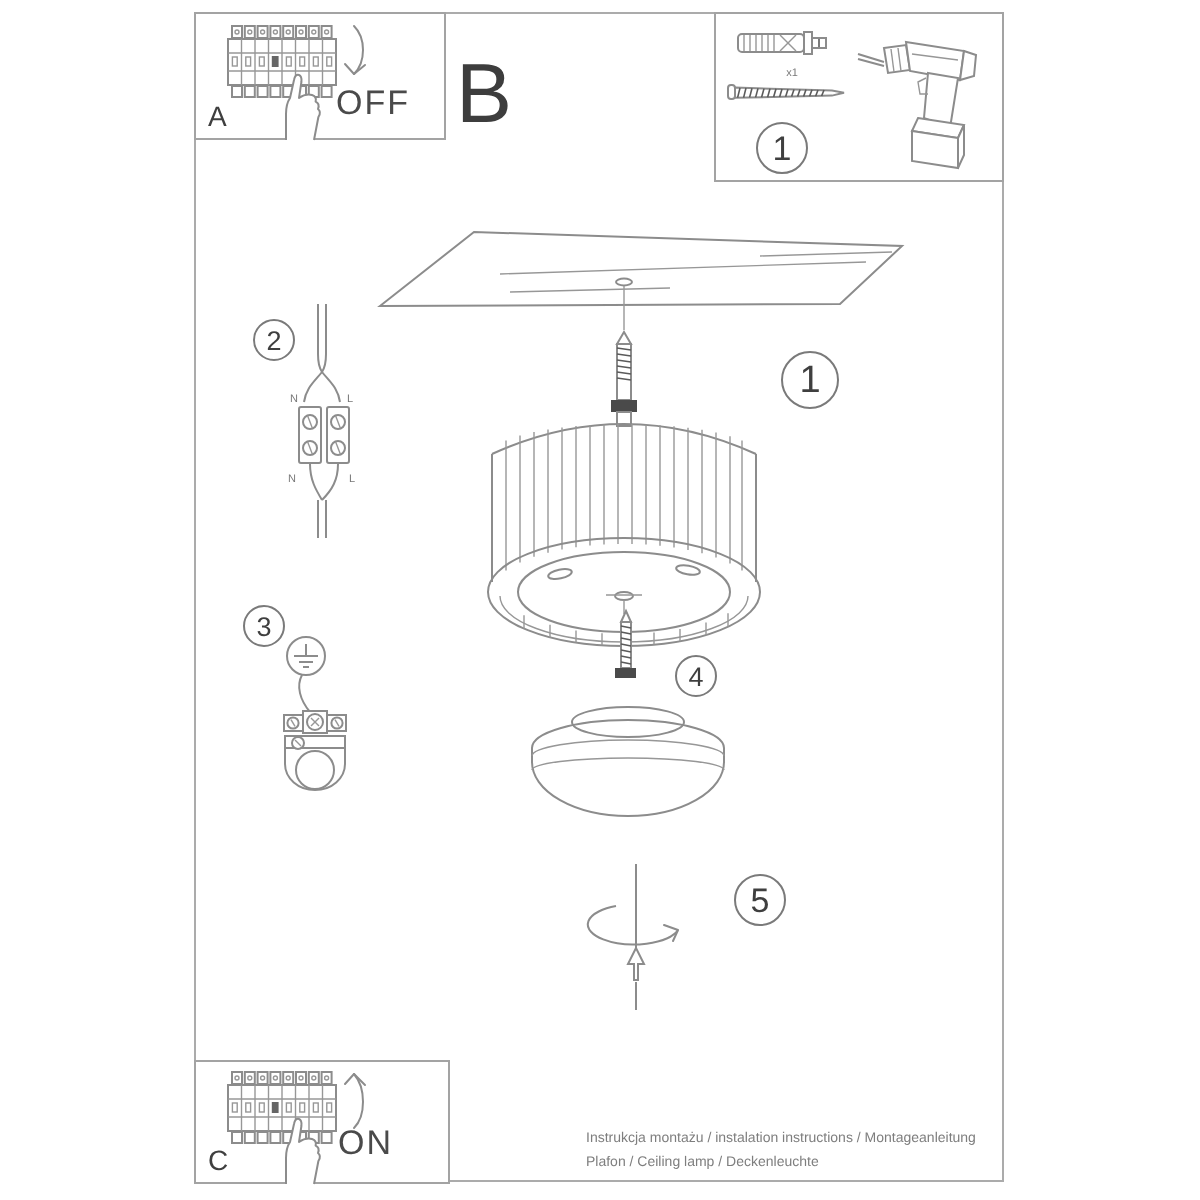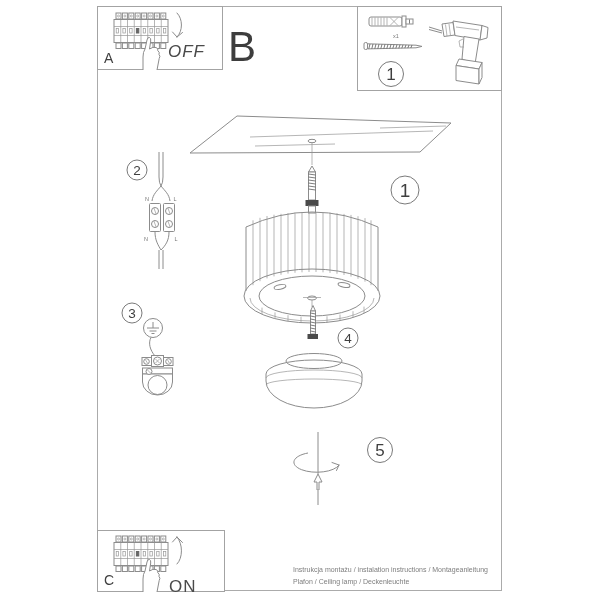--- a/index.html
+++ b/index.html
@@ -19,22 +19,22 @@
   }
   .box-a { left:97px; top:6px; width:126px; height:64px; }
   .box-tools { left:357px; top:6px; width:145px; height:85px; }
   .box-c { left:97px; top:530px; width:128px; height:62px; }
   .corner-letter {
     position:absolute; left:6px; bottom:3px; font-size:14px; color:#3f3f3f;
   }
   .switch-word {
     position:absolute; font-size:17px; color:#4a4a4a; letter-spacing:1px;
   }
-  .box-a .switch-word { left:70px; top:35px;font-style:italic; }
-  .box-c .switch-word { left:71px; top:46px; }
+  .box-a .switch-word { left:70px; top:35px; }
+  .box-c .switch-word { left:71px; top:31px; }
   .section-b {
     position:absolute; left:228px; top:26px; font-size:42px; color:#3d3d3d;
     line-height:1;
   }
   .main-art { position:absolute; left:97px; top:92px; width:405px; height:440px; }
   .footer {
     position:absolute; left:293px; top:564px; width:206px;
     font-size:7px; line-height:1.65; color:#7e7e7e;
   }
   svg { display:block; overflow:visible; }

